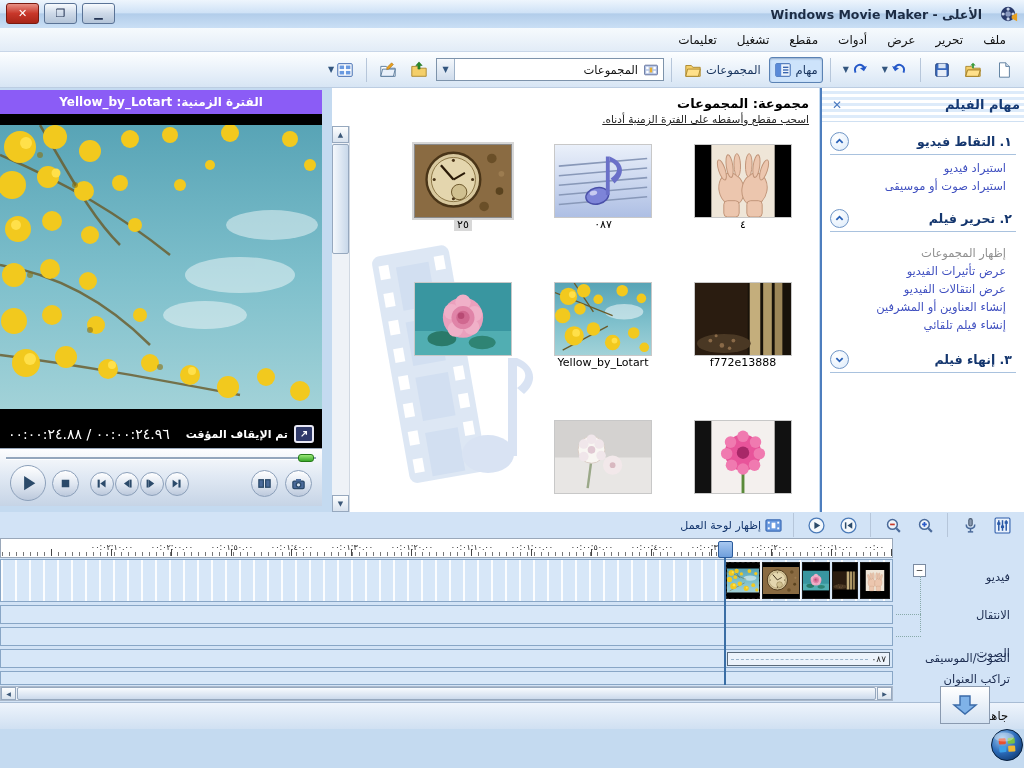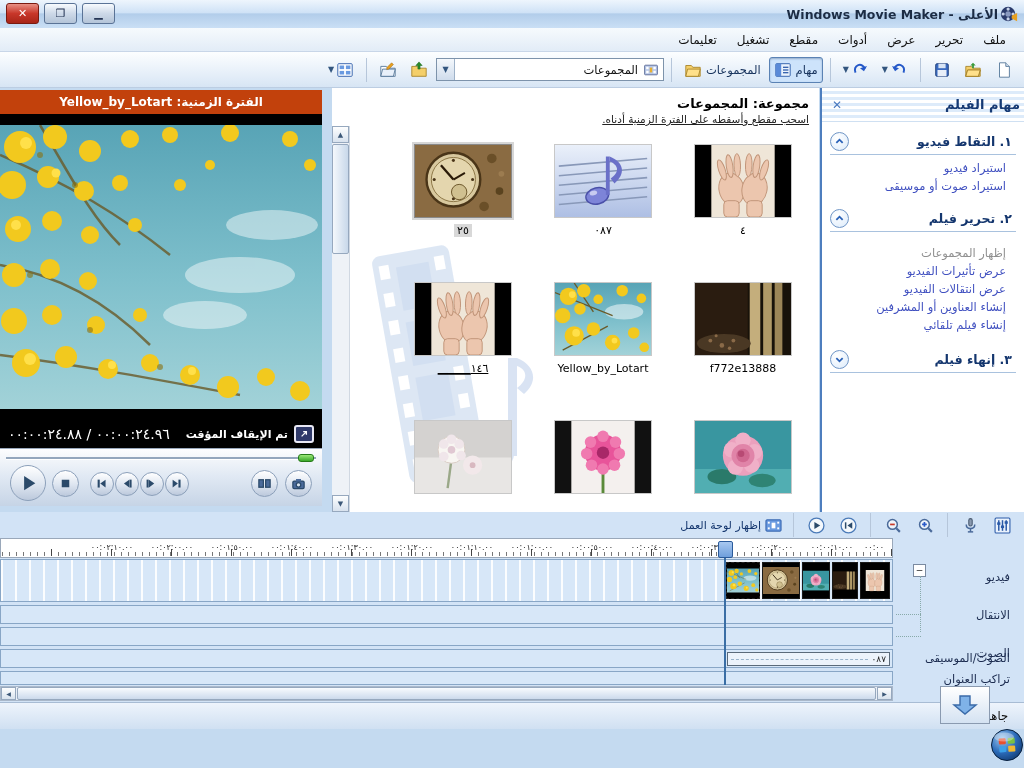--- a/index.html
+++ b/index.html
@@ -2,21 +2,21 @@
 <html lang="ar" dir="rtl"><head>
 <meta charset="utf-8">
 <style>
   html,body{margin:0;padding:0;}
   body{width:1024px;height:768px;position:relative;overflow:hidden;
        font-family:"DejaVu Sans",sans-serif;background:#c4daf0;direction:rtl;}
   
   #titlebar{position:absolute;top:0;left:0;width:1024px;height:28px;
     background:linear-gradient(180deg,#eef5fd,#cfe2f6 45%,#b2cdea 50%,#cadff5);
     border-bottom:1px solid #8aa6c6;display:flex;align-items:center;}
-  #titlebar .ttl{font-size:12.5px;font-weight:bold;color:#1c2c44;padding-right:2px;}
+  #titlebar .ttl{font-size:12.5px;font-weight:bold;color:#1c2c44;padding-right:18px;}
   .appicon{width:18px;height:18px;margin-right:6px;}
   #winctl{position:absolute;left:6px;top:3px;display:flex;gap:5px;direction:ltr;}
   .wbtn{width:31px;height:19px;border:1px solid #5a7396;border-radius:3px;
     background:linear-gradient(#f8fbfe,#cdd9e8 50%,#b4c4d8);display:flex;align-items:center;justify-content:center;
     color:#203050;font-size:11px;font-weight:bold;line-height:1;}
   .wbtn.close{background:linear-gradient(#e89084,#c8372a 50%,#a82518);border-color:#7a1a10;color:#fff;}
   
   #menubar{position:absolute;top:28px;left:0;width:1024px;height:24px;
     background:linear-gradient(#f6fafd,#e2ecf7);border-bottom:1px solid #c8d6e8;
     display:flex;align-items:center;padding-right:8px;box-sizing:border-box;}
@@ -59,35 +59,35 @@
   #tasksDivider{position:absolute;top:0;right:202px;width:2px;height:424px;background:#4d7ebe;}
   
   #collections{position:absolute;top:0;left:332px;width:487px;height:424px;background:#fff;overflow:hidden;}
   #colHead{padding:8px 10px 0 0;}
   #colTitle{font-size:13px;font-weight:bold;color:#000;}
   #colSub{font-size:10.5px;color:#222;margin-top:2px;text-decoration:underline;}
   #thumbGrid{position:absolute;top:56px;right:6px;width:440px;display:flex;flex-wrap:wrap;}
   .cell{width:140px;height:138px;display:flex;flex-direction:column;align-items:center;}
   .frame{width:98px;height:74px;border:1px solid #c8c8c8;background:#000;box-sizing:border-box;}
   .frame svg{width:100%;height:100%;display:block;}
-  .cap{margin-top:6px;font-size:11px;color:#000;max-width:130px;text-align:center;padding:0 3px;}
+  .cap{font-size:11px;color:#000;max-width:130px;text-align:center;padding:0 3px;}
   .cap.ltr{direction:ltr;}
   .cell.sel .frame{outline:2px solid #d6d6d6;border-color:#8a8a8a;}
   .cell.sel .cap{background:#d8d8d8;}
   #wmark{position:absolute;left:4px;top:150px;opacity:.5;}
   
   #colScroll{position:absolute;top:38px;left:0;width:17px;bottom:0;background:#eef2f7;border-right:1px solid #d0d8e2;}
   .sbtn{position:absolute;left:0;width:17px;height:17px;background:linear-gradient(#fdfefe,#d8e2ee);
     border:1px solid #96a8be;box-sizing:border-box;display:flex;align-items:center;justify-content:center;
     font-size:7px;color:#3c5878;}
   #colThumb{position:absolute;left:0;top:18px;width:17px;height:110px;
     background:linear-gradient(90deg,#f4f8fc,#c8d8ea);border:1px solid #96a8be;border-radius:2px;box-sizing:border-box;}
   
   #preview{position:absolute;top:0;left:0;width:332px;height:424px;}
-  #monTitle{position:absolute;top:2px;left:0;width:322px;height:24px;background:#c2410c;color:#fff;
+  #monTitle{position:absolute;top:2px;left:0;width:322px;height:24px;background:#8b5cf6;color:#fff;
     font-size:12px;font-weight:bold;display:flex;align-items:center;justify-content:center;border-bottom:7px solid #0ea5e9;}
   #monVideo{position:absolute;top:26px;left:0;width:322px;height:306px;background:#000;}
   #monVideo svg{position:absolute;top:11px;left:0;}
   #monStatus{position:absolute;top:332px;left:0;width:322px;height:28px;background:#000;color:#fff;
     display:flex;align-items:center;padding:0 8px;box-sizing:border-box;}
   #monStatus .st{font-size:11px;font-weight:bold;margin-right:6px;flex:1;}
   #monStatus .tm{font-size:14px;direction:ltr;}
   .expbtn{width:16px;height:14px;border:2px solid #e8e8f4;border-radius:3px;background:#303a6a;
     display:flex;align-items:center;justify-content:center;}
   #monCtrl{position:absolute;top:360px;left:0;width:322px;height:57px;
@@ -569,28 +569,20 @@
         <div class="frame">
             <svg>
               <use href="#s-yellow"></use>
             </svg>
           </div>
         <div class="cap ltr">Yellow_by_Lotart</div>
       </div>
       <div class="cell">
         <div class="frame">
             <svg>
-              <use href="#s-hands"></use>
-            </svg>
-          </div>
-        <div class="cap" style="text-decoration:underline;">١٤٦______</div>
-      </div>
-      <div class="cell">
-        <div class="frame">
-            <svg>
               <use href="#s-rose"></use>
             </svg>
           </div>
         <div class="cap"></div>
       </div>
       <div class="cell">
         <div class="frame">
             <svg>
               <use href="#s-pink"></use>
             </svg>

